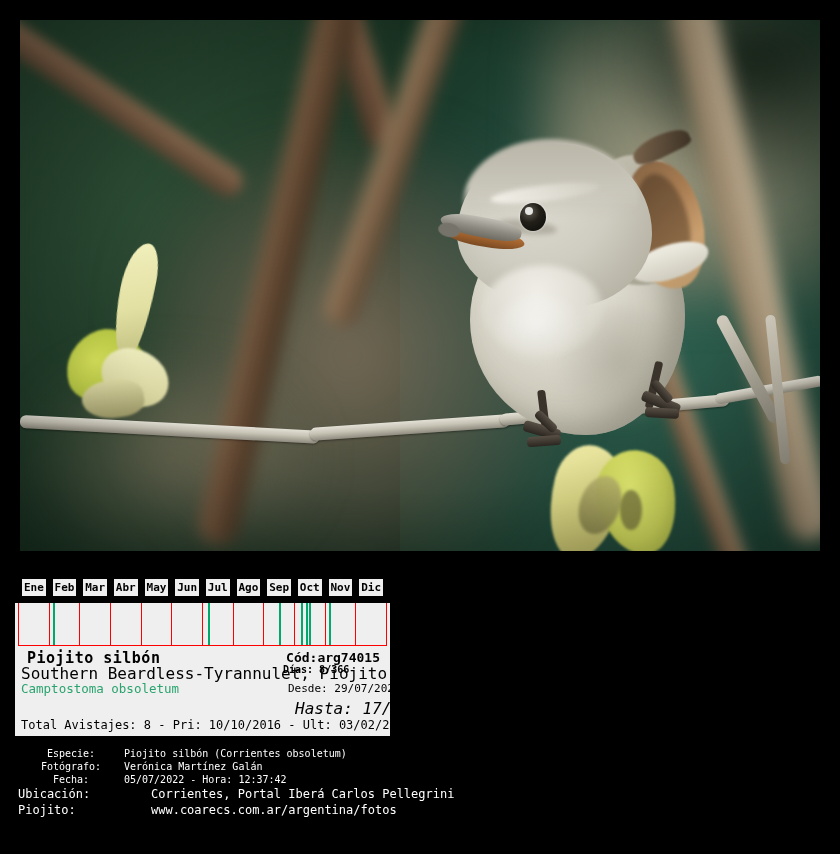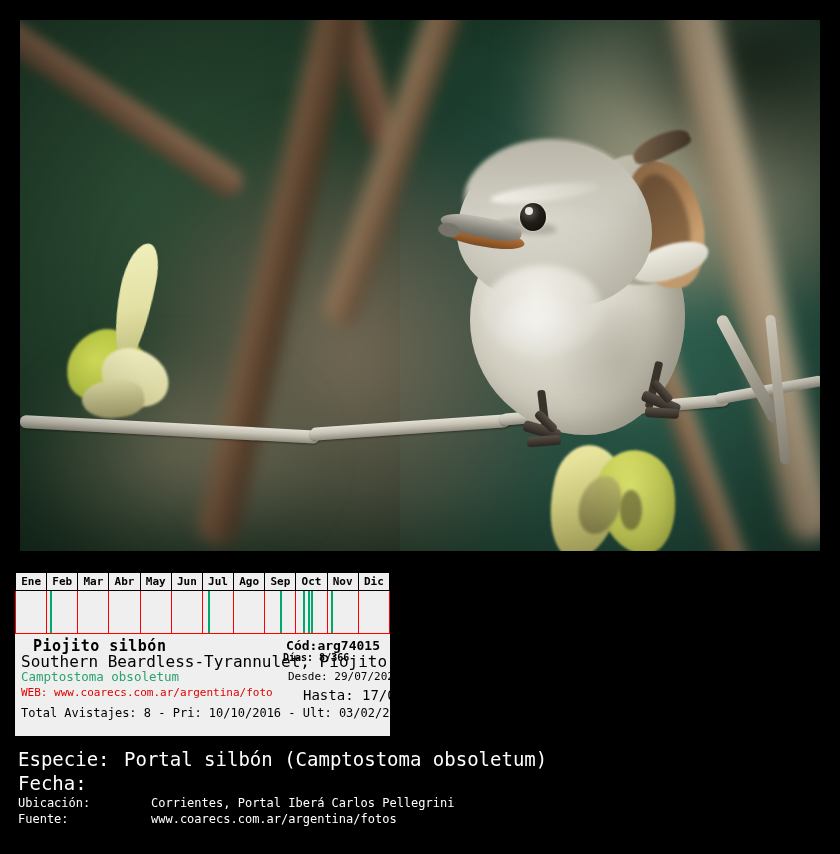--- a/index.html
+++ b/index.html
@@ -142,44 +142,44 @@
     background:radial-gradient(ellipse at 50% 48%, rgba(0,0,0,0) 55%, rgba(0,0,0,.28) 100%);}
 
   
   #info-card{
     position:absolute;left:15px;top:572px;width:375px;height:164px;
     background:#efefef;
   }
   table.cal{border-collapse:collapse;width:375px;table-layout:fixed;
     font-family:"DejaVu Sans Mono","Liberation Mono",monospace;}
   table.cal th{
-    border:1px solid #000000;color:#000;background:#efefef;
+    border:7px solid #000000;color:#000;background:#efefef;
     font-size:11px;font-weight:bold;height:17px;padding:0;text-align:center;line-height:17px;
   }
   table.cal td{
     border:1px solid #ff0000;background:#efefef;height:42px;padding:0;position:relative;
   }
   .tick{position:absolute;top:0;bottom:0;width:2px;background:#00a86b;}
 
   .card-text{padding:3px 6px 0 6px;position:relative;height:100px;box-sizing:border-box;}
   .row-sp{position:relative;height:16px;}
-  .sp-name{position:absolute;left:12px;top:0;font-size:15px;font-weight:bold;color:#000;letter-spacing:.5px;}
+  .sp-name{position:absolute;left:6px;top:0;font-size:15px;font-weight:bold;color:#000;letter-spacing:.5px;}
   .cod{position:absolute;right:4px;top:1px;font-size:13px;font-weight:bold;color:#000;}
   .en-name{position:absolute;left:6px;top:18px;font-size:16px;color:#000;white-space:nowrap;}
   .dias{position:absolute;left:268px;top:18px;font-size:10px;font-weight:bold;color:#000;white-space:nowrap;}
   .sci-name{position:absolute;left:6px;top:35px;font-size:12.5px;color:#2aa36e;white-space:nowrap;}
   .desde{position:absolute;left:273px;top:36px;font-size:11px;color:#000;white-space:nowrap;}
   .web{position:absolute;left:6px;top:52px;font-size:11px;color:#e00000;white-space:nowrap;}
-  .hasta{position:absolute;left:288px;top:53px;font-size:14px;color:#000;white-space:nowrap;}
+  .hasta{position:absolute;left:280px;top:53px;font-size:16px;color:#000;white-space:nowrap;font-style:italic;}
   .total{position:absolute;left:6px;top:72px;font-size:12px;color:#000;white-space:nowrap;}
 
   
   #meta{position:absolute;left:18px;top:748px;width:804px;color:#fff;}
   .m-row{display:flex;align-items:baseline;margin-bottom:2px;}
-  .m-row.big{font-size:19px;}
+  .m-row.big{font-size:10px;text-align:center;}
   .m-row.small{font-size:12px;gap:27px;}
   .m-lab{flex:0 0 106px;white-space:nowrap;}
   .m-val{white-space:nowrap;}
 </style>
 </head>
 <body>
 
 <div id="photo-frame">
   <div class="ph bg-green-l"></div>
   <div class="ph bg-green-r"></div>
@@ -295,35 +295,39 @@
 
   <div class="card-text">
     <div class="row-sp">
       <span class="sp-name">Piojito silbón</span>
       <span class="cod">Cód:arg74015</span>
     </div>
     <span class="en-name">Southern Beardless-Tyrannulet, Piojito</span>
     <span class="dias">Días: 8/366</span>
     <span class="sci-name">Camptostoma obsoletum</span>
     <span class="desde">Desde: 29/07/2022</span>
-    <span class="web">WEB: www.coarecs.com.ar/argentina/foto</span>
     <span class="hasta">Hasta: 17/05/2025</span>
     <span class="total">Total Avistajes: 8 - Pri: 10/10/2016 - Ult: 03/02/2023</span>
   </div>
 </div>
 
 <div id="meta">
   <div class="m-row big">
     <span class="m-lab">Especie:</span>
-    <span class="m-val">Portal silbón (Camptostoma obsoletum)</span>
+    <span class="m-val">Piojito silbón (Corrientes obsoletum)</span>
+  </div>
+  <div class="m-row big">
+    <span class="m-lab">Fotógrafo:</span>
+    <span class="m-val">Verónica Martínez Galán</span>
   </div>
   <div class="m-row big">
     <span class="m-lab">Fecha:</span>
+    <span class="m-val">05/07/2022 - Hora: 12:37:42</span>
   </div>
   <div class="m-row small">
     <span class="m-lab">Ubicación:</span>
     <span class="m-val">Corrientes, Portal Iberá Carlos Pellegrini</span>
   </div>
   <div class="m-row small">
-    <span class="m-lab">Fuente:</span>
+    <span class="m-lab">Piojito:</span>
     <span class="m-val">www.coarecs.com.ar/argentina/fotos</span>
   </div>
 </div>
 
 </body></html>

